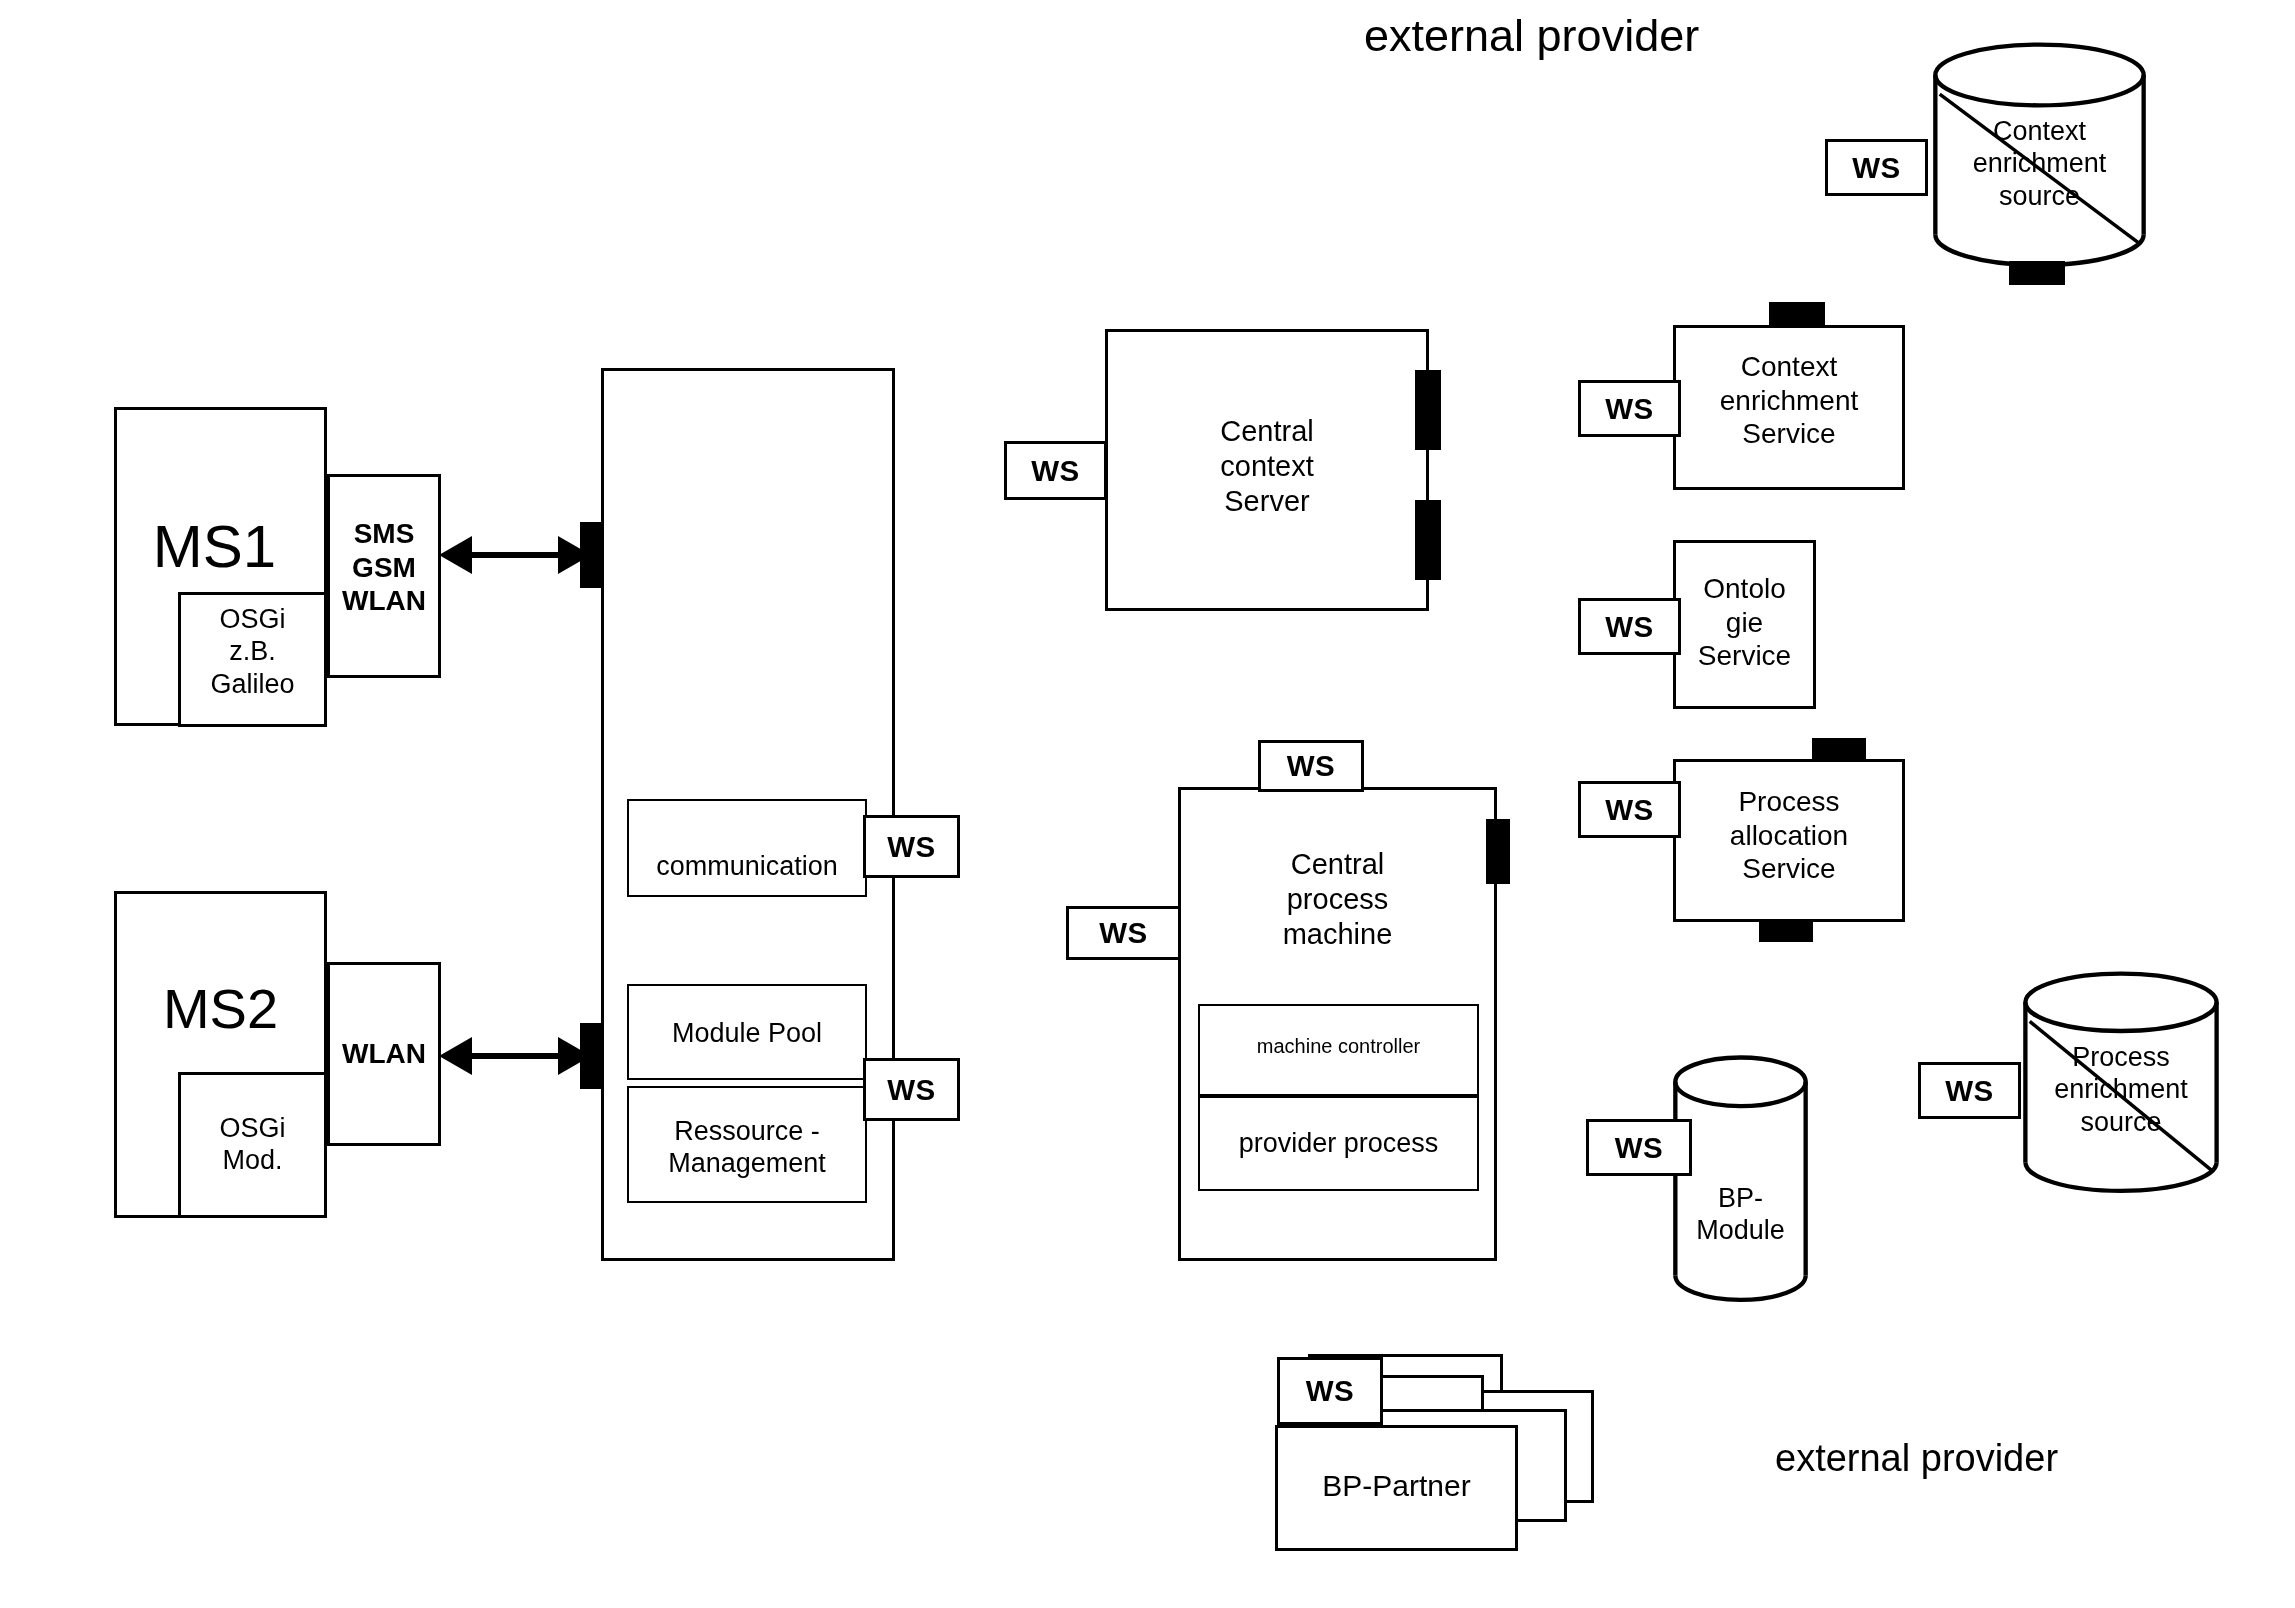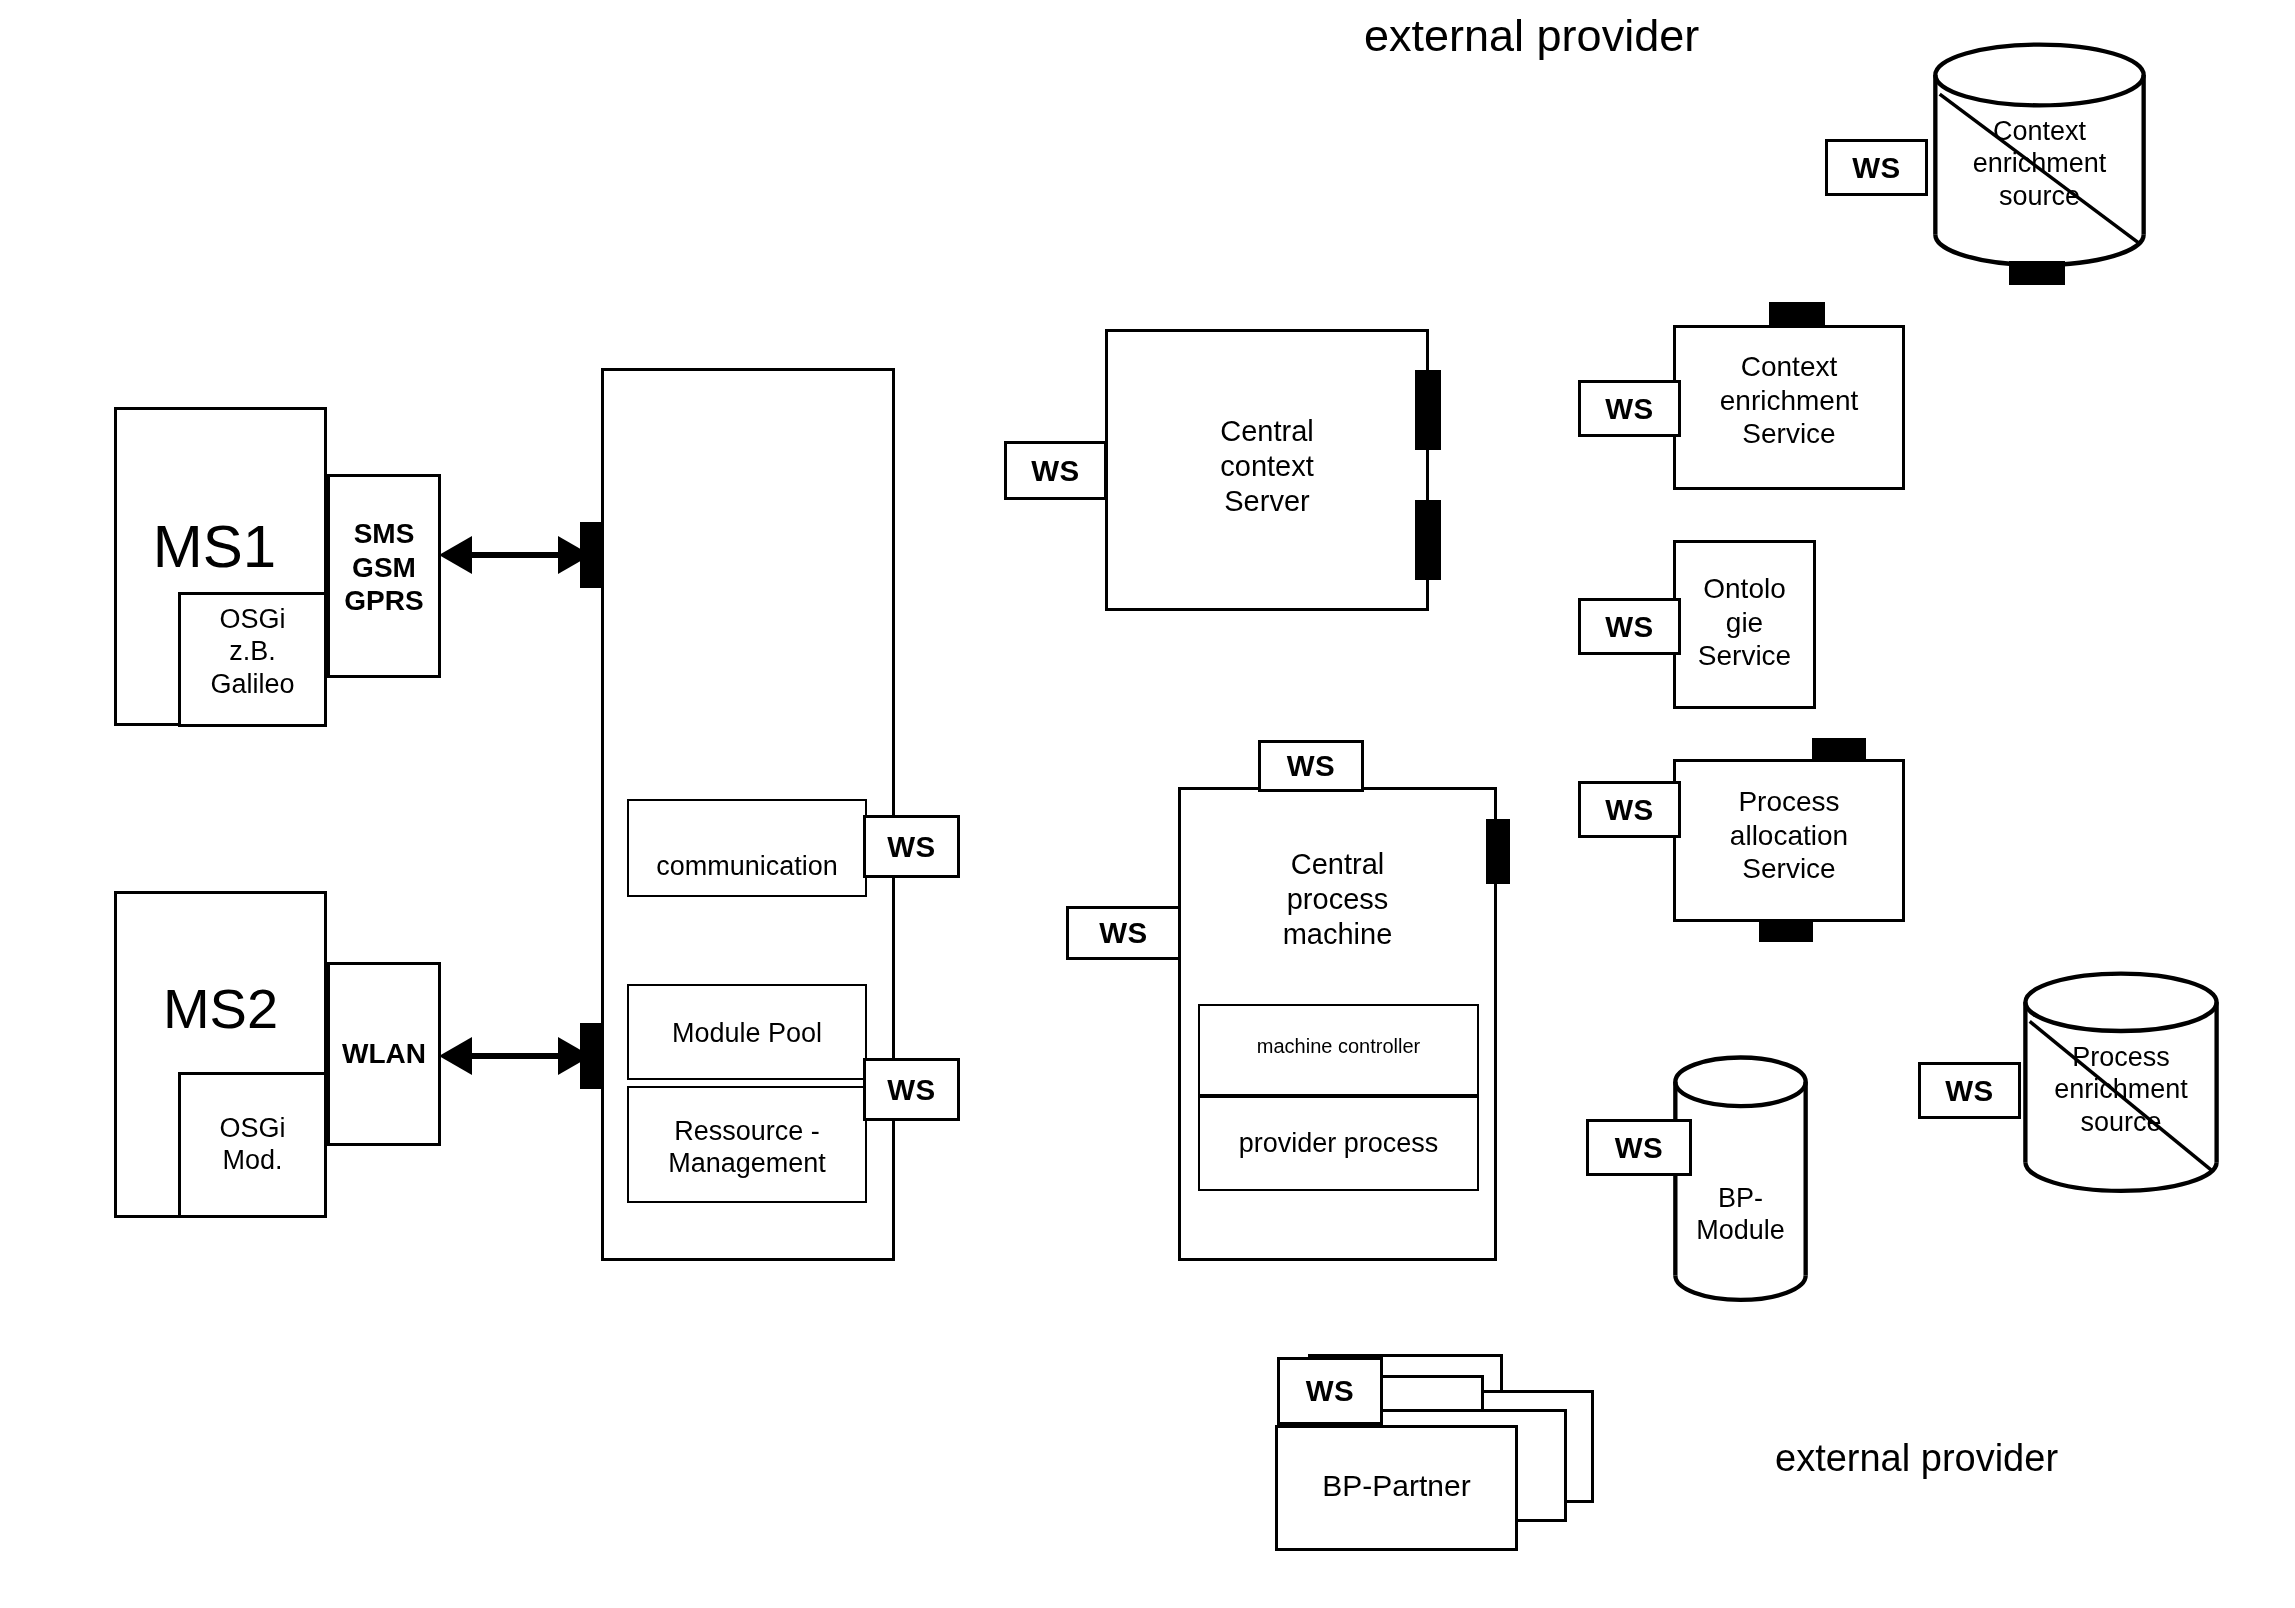--- a/index.html
+++ b/index.html
@@ -84,21 +84,21 @@
   <div class="txt" style="left:108px; top:491px; width:213px; font-size:60px;margin-top:20px;">MS1</div>
 
   <div class="box" style="left:178px; top:592px; width:149px; height:135px;"></div>
   <div class="txt" style="left:178px; top:603px; width:149px; font-size:27px;">OSGi
 z.B.
 Galileo</div>
 
   <div class="box" style="left:327px; top:474px; width:114px; height:204px;"></div>
   <div class="txt" style="left:327px; top:517px; width:114px; font-size:28px; font-weight:700;">SMS
 GSM
-GPRS</div>
+WLAN</div>
 
   <div class="arrow" style="left:439px; top:520px;">
     <svg width="152" height="70" viewBox="0 0 175 80">
       <line x1="26" y1="40" x2="149" y2="40" stroke="#000" stroke-width="7"></line>
       <polygon points="0,40 38,18 38,62" fill="#000"></polygon>
       <polygon points="175,40 137,18 137,62" fill="#000"></polygon>
     </svg>
   </div>
   <div class="port" style="left:580px; top:522px; width:26px; height:66px;"></div>
 

